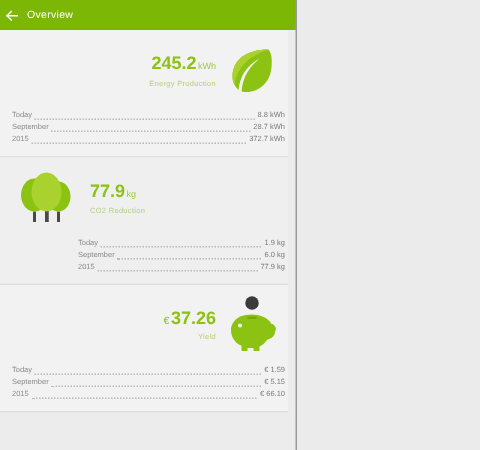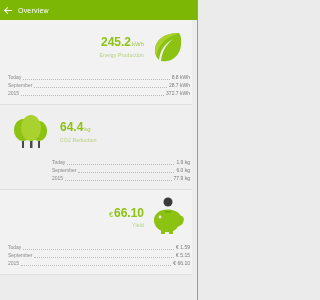--- a/index.html
+++ b/index.html
@@ -151,21 +151,21 @@
           <path d="M11 28h2v7h-2z" fill="#4a4a4a"></path>
           <path d="M27 28h2v7h-2z" fill="#4a4a4a"></path>
           <path d="M19 26h2.5v9H19z" fill="#4a4a4a"></path>
           <path d="M12 6c5 0 9 5 9 11s-4 11-9 11-9-5-9-11S7 6 12 6z" fill="#8cc211"></path>
           <path d="M28 8c4.5 0 8 4.5 8 10s-3.5 10-8 10-8-4.5-8-10 3.5-10 8-10z" fill="#8cc211"></path>
           <path d="M20 2c5.5 0 10 6 10 13s-4.5 13-10 13-10-6-10-13S14.5 2 20 2z" fill="#a9d22e"></path>
         </svg>
       </div>
       <div class="figure-block lefty" style="margin-left:6px;">
         <div class="big-value">
-          <span>64.4</span><span class="unit">kg</span>
+          <span>77.9</span><span class="unit">kg</span>
         </div>
         <div class="sub-label">CO2 Reduction</div>
       </div>
     </div>
     <div class="rows" style="margin-left:44px;">
       <div class="row">
         <span class="lbl">Today</span>
         <span class="dots"></span>
         <span class="val">1.9 kg</span>
       </div>
@@ -179,21 +179,21 @@
         <span class="dots"></span>
         <span class="val">77.9 kg</span>
       </div>
     </div>
   </div>
 
   <div class="card">
     <div class="card-top right-icon">
       <div class="figure-block">
         <div class="big-value">
-          <span class="cur">€</span><span>66.10</span>
+          <span class="cur">€</span><span>37.26</span>
         </div>
         <div class="sub-label">Yield</div>
       </div>
       <div class="icon-wrap">
         <svg width="38" height="40" viewBox="0 0 38 40">
           <circle cx="20" cy="5" r="4.5" fill="#3a3a3a"></circle>
           <path d="M12 14c8-3 18-1 21 5 1.5.5 2.5 1.5 3 3l-1 4c-1 2-3 3-5 3.5-1 2-3 3.5-5 4.5v3h-4v-2h-4v2H13v-3.5C9 32 6 28 6 23c0-4 2.5-7 6-9z" fill="#8cc211"></path>
           <ellipse cx="33" cy="21" rx="2" ry="2" fill="#8cc211"></ellipse>
           <circle cx="12" cy="20" r="1.4" fill="#f2f2f2"></circle>
           <path d="M17 14h6v1.6h-6z" fill="#76a806"></path>

